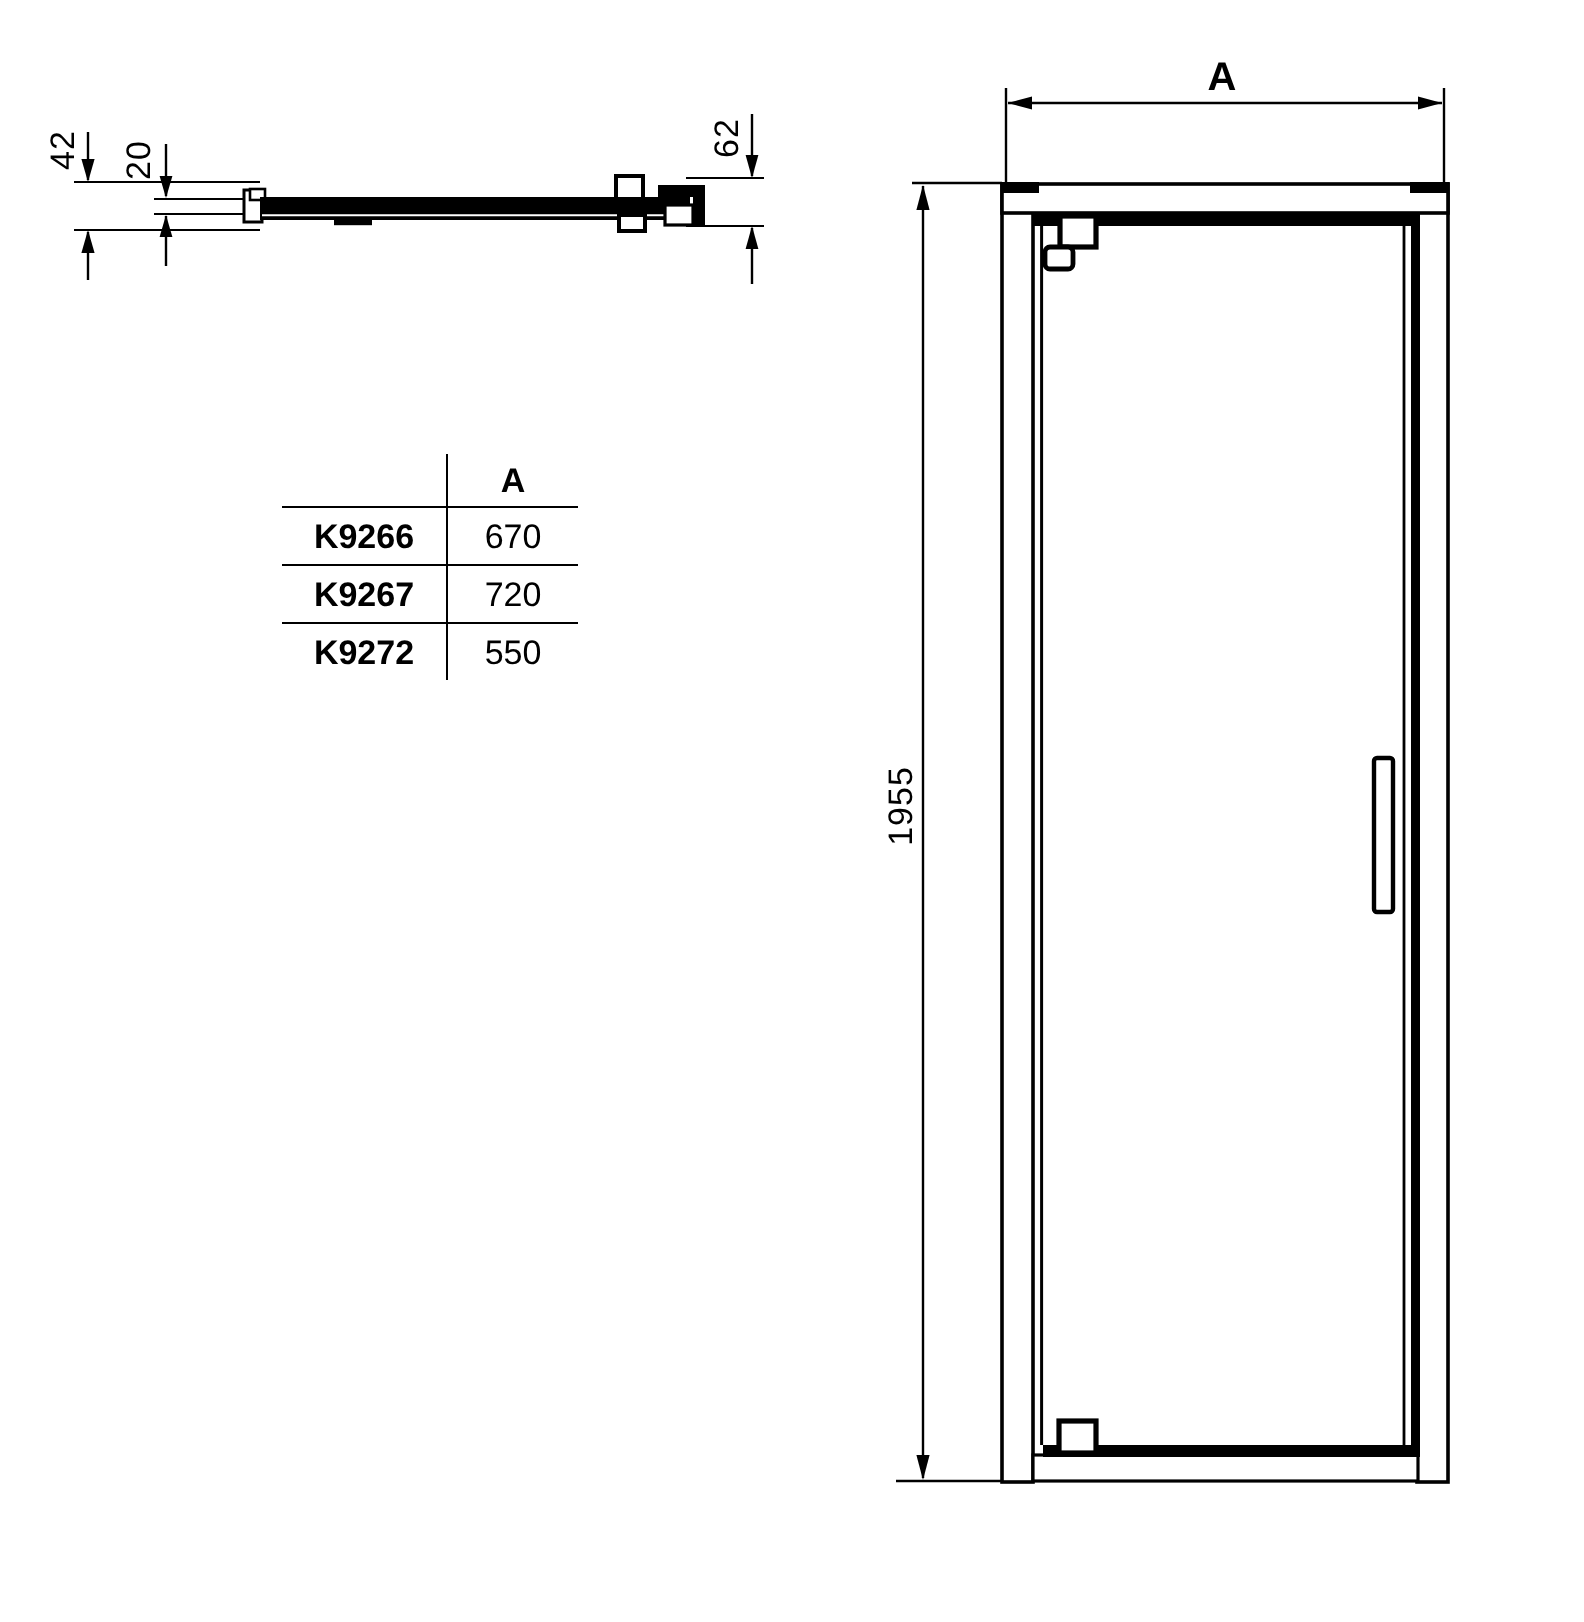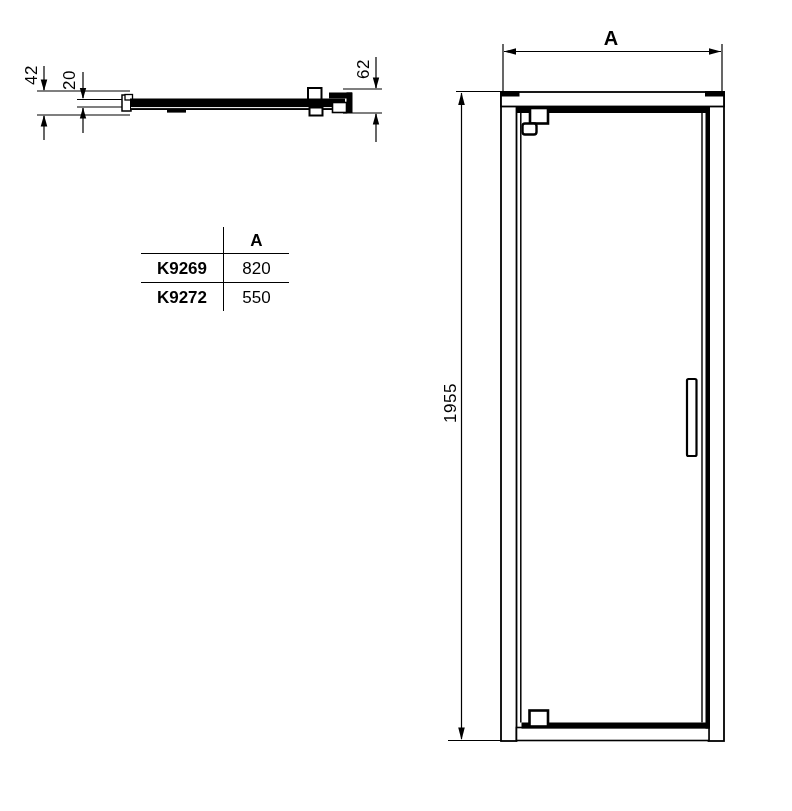--- a/index.html
+++ b/index.html
@@ -142,22 +142,26 @@
     </g>
   </svg>
 
   <table class="spec-table">
     <tbody>
       <tr class="hdr">
         <td class="c1"></td>
         <td class="c2">A</td>
       </tr>
       <tr class="data">
-        <td class="c1">K9269</td>
-        <td class="c2">820</td>
+        <td class="c1">K9266</td>
+        <td class="c2">670</td>
+      </tr>
+      <tr class="data">
+        <td class="c1">K9267</td>
+        <td class="c2">720</td>
       </tr>
       <tr class="data">
         <td class="c1">K9272</td>
         <td class="c2">550</td>
       </tr>
     </tbody>
   </table>
 
 </div>
 

